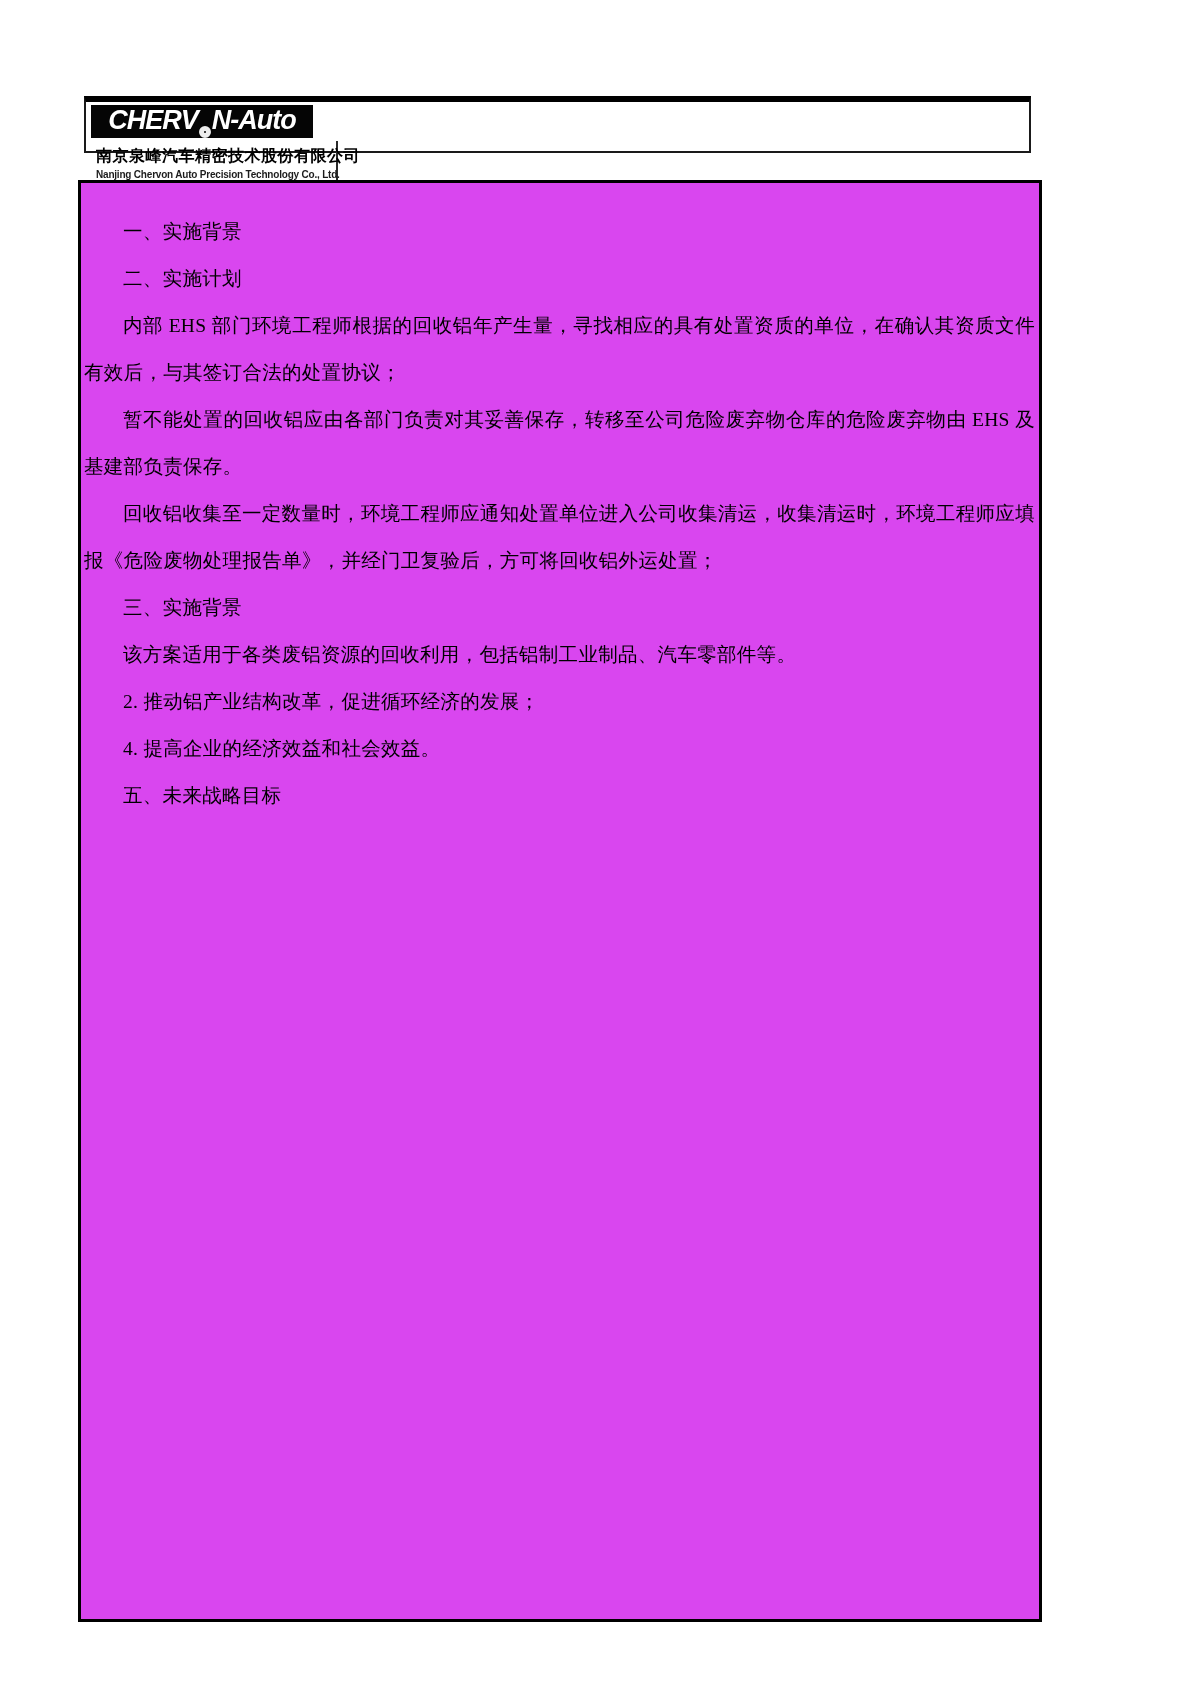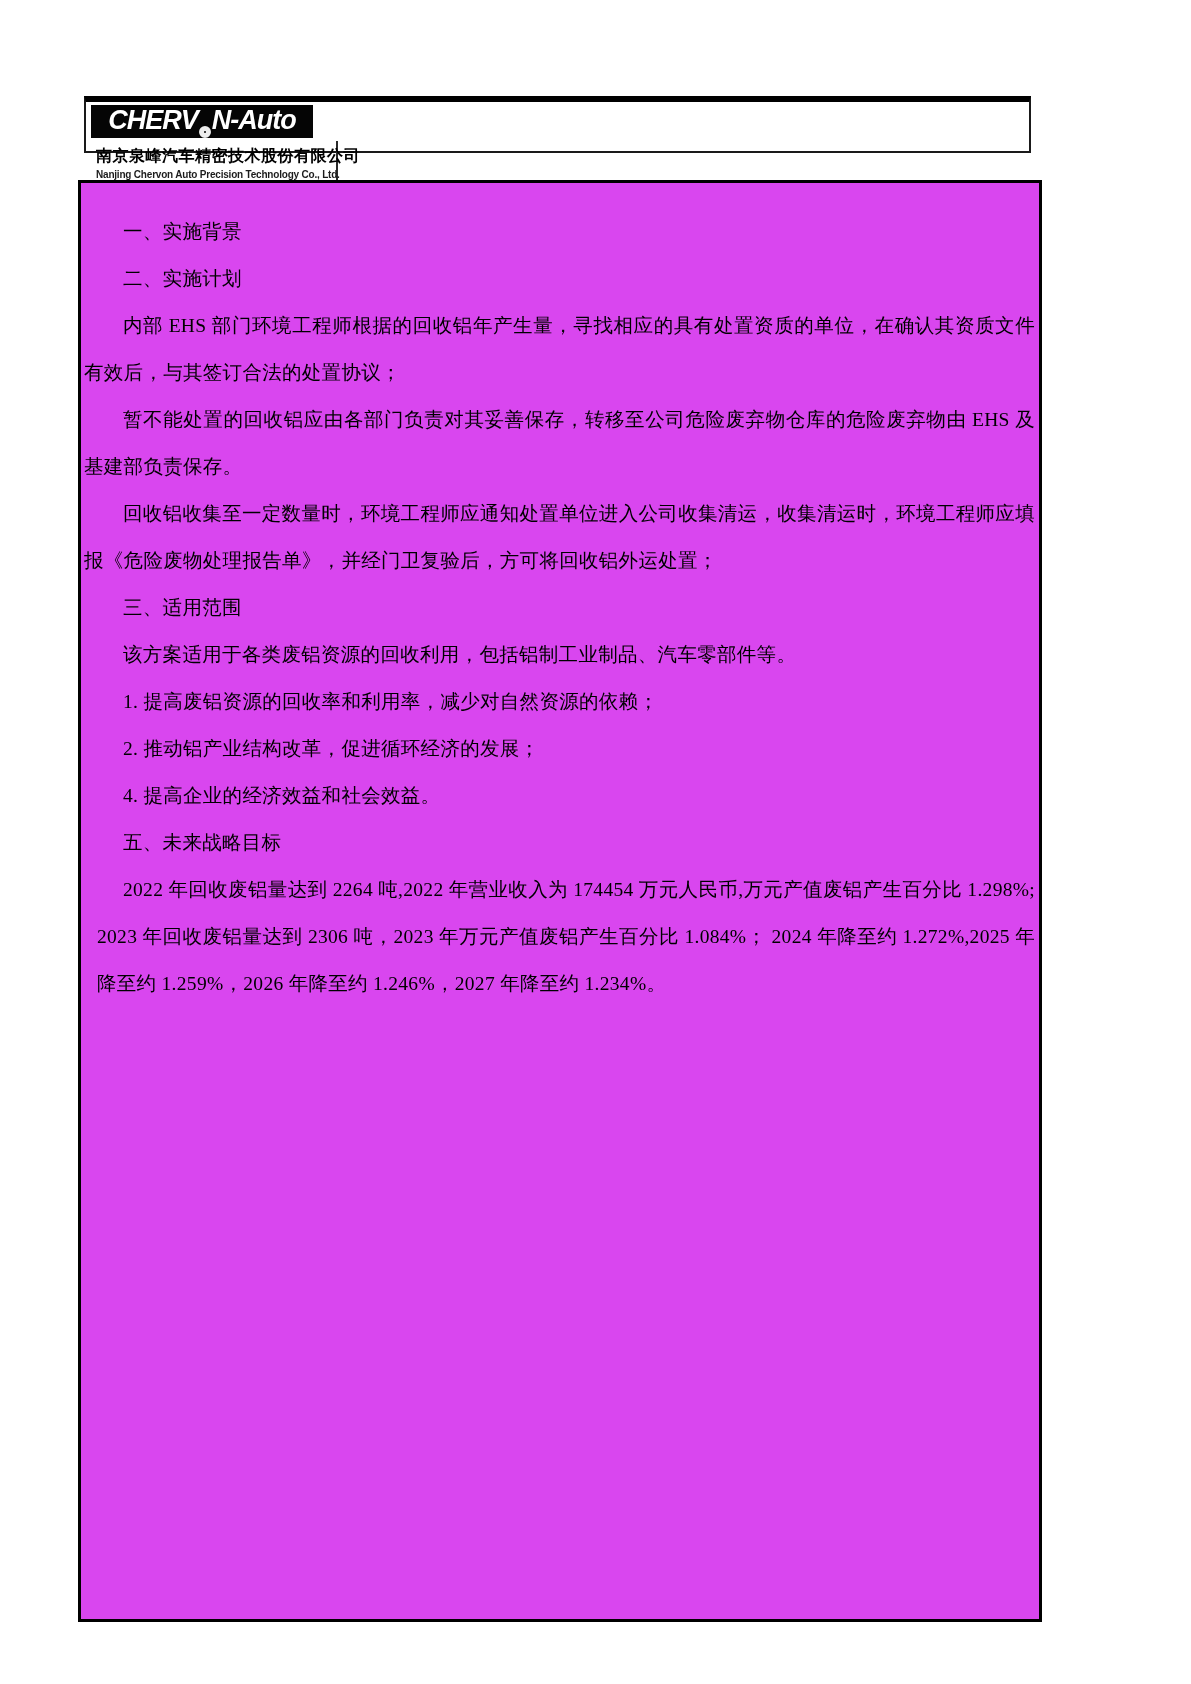--- a/index.html
+++ b/index.html
@@ -86,23 +86,21 @@
     </div>
   </header>
 
   <main class="content-box">
     <div id="doc-body">
         <p class="block heading">一、实施背景</p>
         <p class="block heading">二、实施计划</p>
         <p class="block para">内部 EHS 部门环境工程师根据的回收铝年产生量，寻找相应的具有处置资质的单位，在确认其资质文件有效后，与其签订合法的处置协议；</p>
         <p class="block para">暂不能处置的回收铝应由各部门负责对其妥善保存，转移至公司危险废弃物仓库的危险废弃物由 EHS 及基建部负责保存。</p>
         <p class="block para">回收铝收集至一定数量时，环境工程师应通知处置单位进入公司收集清运，收集清运时，环境工程师应填报《危险废物处理报告单》，并经门卫复验后，方可将回收铝外运处置；</p>
-        <p class="block heading">三、适用范围</p>
+        <p class="block heading">三、实施背景</p>
         <p class="block para">该方案适用于各类废铝资源的回收利用，包括铝制工业制品、汽车零部件等。</p>
-        <p class="block item">1. 提高废铝资源的回收率和利用率，减少对自然资源的依赖；</p>
         <p class="block item">2. 推动铝产业结构改革，促进循环经济的发展；</p>
         <p class="block item">4. 提高企业的经济效益和社会效益。</p>
         <p class="block heading">五、未来战略目标</p>
-        <p class="block para-tight">2022 年回收废铝量达到 2264 吨,2022 年营业收入为 174454 万元人民币,万元产值废铝产生百分比 1.298%; 2023 年回收废铝量达到 2306 吨，2023 年万元产值废铝产生百分比 1.084%； 2024 年降至约 1.272%,2025 年降至约 1.259%，2026 年降至约 1.246%，2027 年降至约 1.234%。</p>
       </div>
   </main>
 
 </div>
 
 </body></html>

